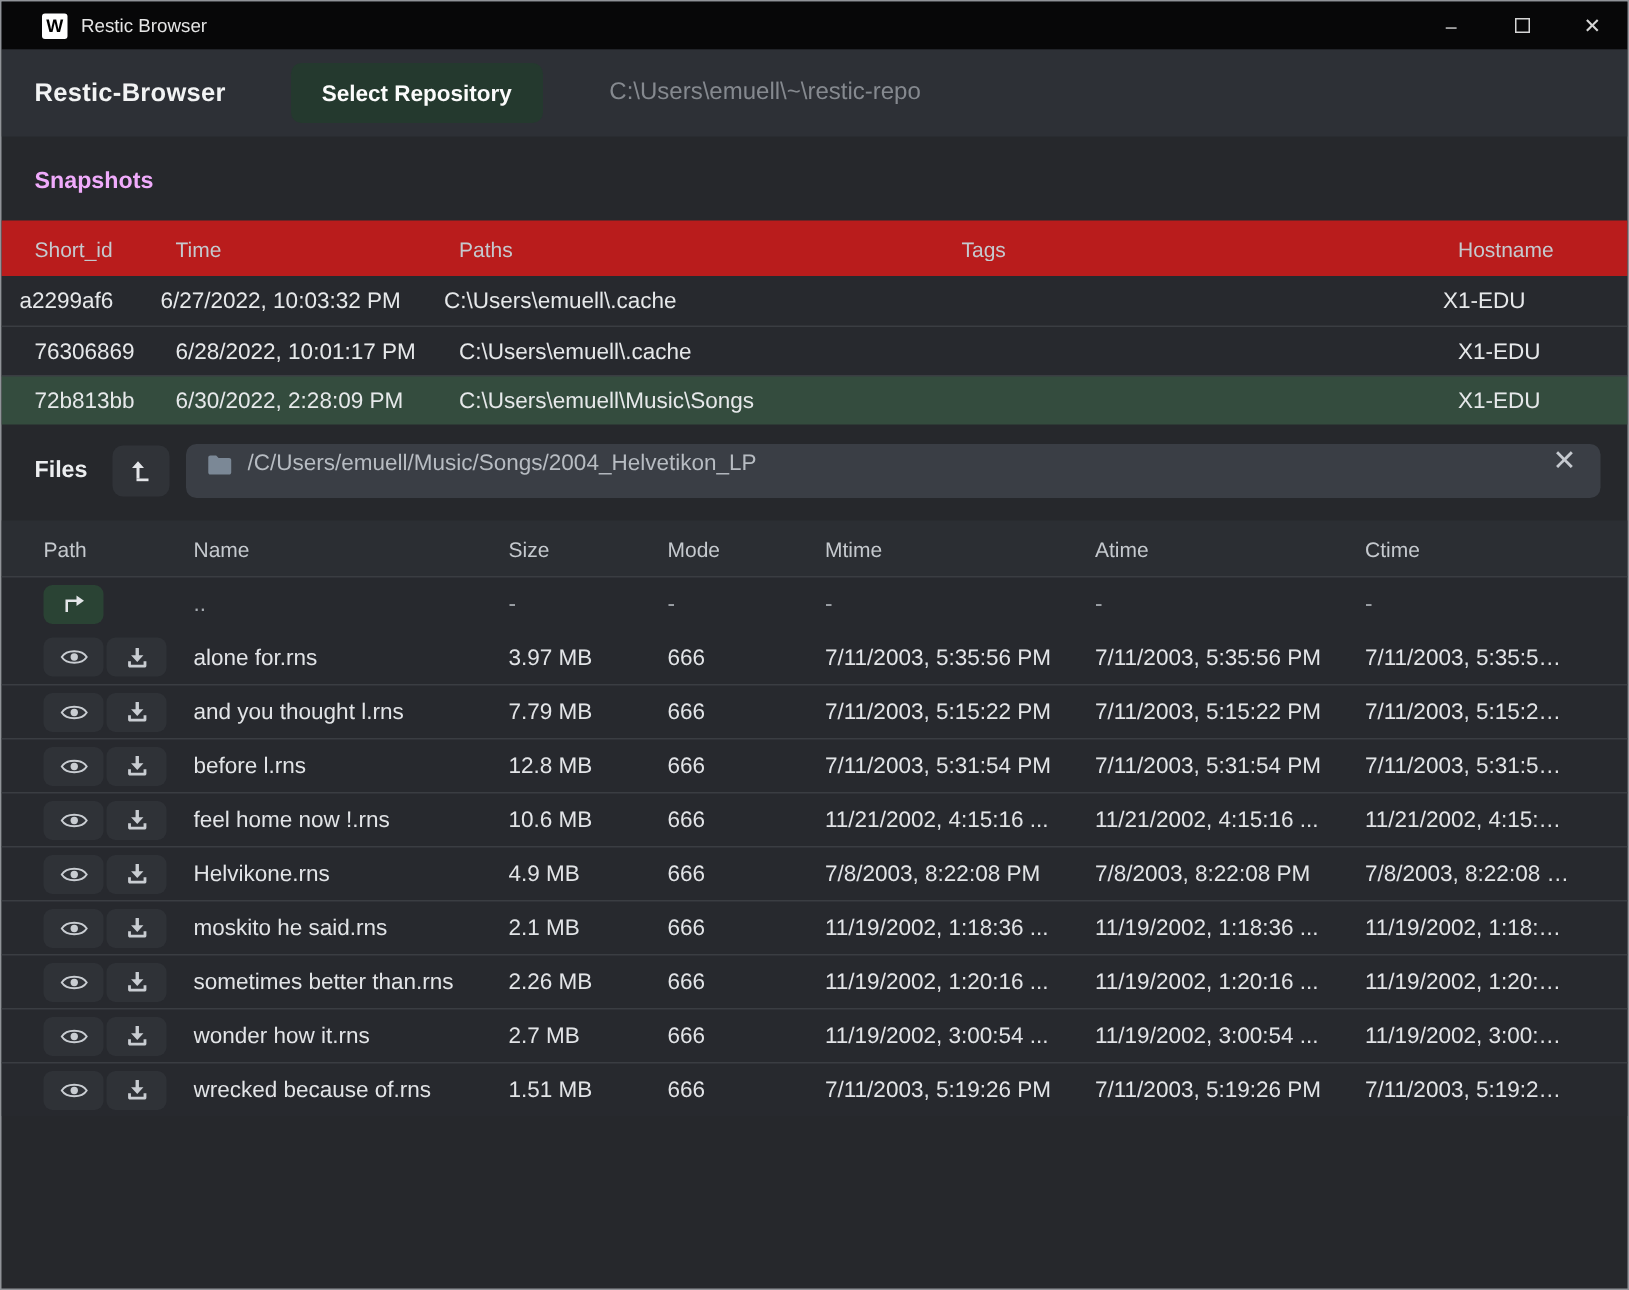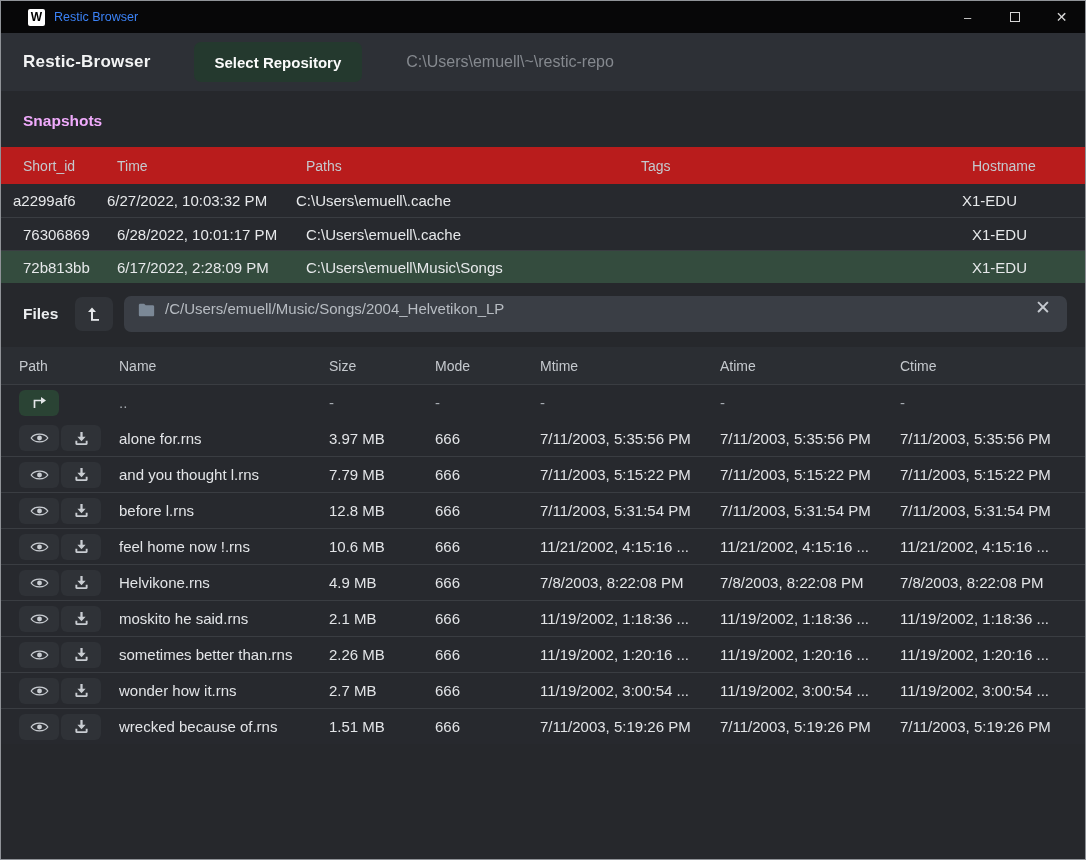--- a/index.html
+++ b/index.html
@@ -9,21 +9,21 @@
   .frame{
     width:1086px;height:860px;margin:0 auto;position:relative;
     background:#26282c;border:1px solid #909398;overflow:hidden;
     color:#e7e9eb;
   }
 
   
   .titlebar{height:32px;background:#070708;display:flex;align-items:center;}
   .titlebar .logo{width:17px;height:17px;background:#fff;color:#000;margin-left:27px;
     display:flex;align-items:center;justify-content:center;font-weight:bold;font-size:12px;border-radius:2px;}
-  .titlebar .title{margin-left:9px;font-size:12.5px;color:#3b82f6;flex:1;}
+  .titlebar .title{margin-left:9px;font-size:12.5px;color:#e5e5e5;flex:1;}
   .win-btn{width:47px;height:32px;display:flex;align-items:center;justify-content:center;color:#d6d6d6;font-size:13px;}
   .win-btn .sq{width:10px;height:10px;border:1px solid #d6d6d6;display:block;}
   .win-btn.close{font-size:14px;}
 
   
   .app-header{height:58px;background:#2d3036;display:flex;align-items:center;padding:0 22px;gap:16px;}
   .app-title{font-size:17px;font-weight:bold;color:#f2f3f4;letter-spacing:.2px;}
   .repo-btn{margin-left:27px;height:40px;padding:0 21px;border:none;border-radius:7px;
     background:#24392e;color:#fbfbfb;font-size:15px;font-weight:bold;
     font-family:"Liberation Sans","DejaVu Sans",sans-serif;cursor:pointer;}
@@ -44,21 +44,21 @@
   .files-bar{display:flex;align-items:center;padding:13px 18px 0 22px;gap:11px;}
   .files-label{font-size:15.5px;font-weight:bold;color:#eceef0;width:41px;}
   .icon-btn{width:38px;height:34px;border:none;border-radius:7px;background:#303338;
     display:flex;align-items:center;justify-content:center;cursor:pointer;padding:0;}
   .path-box{flex:1;height:36px;background:#3a3e45;border-radius:7px;display:flex;align-items:flex-end;
     padding:15px 14px;gap:10px;cursor:text;}
   .path-text{flex:1;font-size:15px;color:#b7bcc2;white-space:nowrap;overflow:hidden;}
   .path-clear{color:#c6cad0;font-size:19px;line-height:1;cursor:pointer;padding:0 2px;}
 
   
-  .files-grid{display:grid;grid-template-columns:100px 210px 106px 105px 180px 180px 1fr;align-items:center;padding:0 18px;}
+  .files-grid{display:grid;grid-template-columns:100px 210px 106px 105px 180px 180px 1fr;align-items:center;padding:0 28px;}
   .files-head{height:37px;background:#2b2e33;color:#c5c9ce;font-size:14px;margin-top:15px;}
   .file-row{height:36px;background:#27292e;border-top:1px solid #3a3d42;font-size:15px;color:#e2e4e7;}
   .file-row:first-of-type{border-top:none;}
   .dim{color:#a6abb1;}
   .actions{display:flex;gap:2px;}
   .row-btn{width:40px;height:26px;border:none;border-radius:6px;background:#2f3237;
     display:flex;align-items:center;justify-content:center;cursor:pointer;padding:0;}
   .row-btn.green{background:#2a4334;}
 
   svg{display:block;}
@@ -109,21 +109,21 @@
     <div class="snap-grid snap-row">
       <div class="cell">76306869</div>
       <div class="cell">6/28/2022, 10:01:17 PM</div>
       <div class="cell">C:\Users\emuell\.cache</div>
       <div class="cell"></div>
       <div class="cell">X1-EDU</div>
     </div>
 
     <div class="snap-grid snap-row selected">
       <div class="cell">72b813bb</div>
-      <div class="cell">6/17/2022, 2:28:09 PM</div>
+      <div class="cell">6/30/2022, 2:28:09 PM</div>
       <div class="cell">C:\Users\emuell\Music\Songs</div>
       <div class="cell"></div>
       <div class="cell">X1-EDU</div>
     </div>
   </div>
 
   <div class="files-bar">
     <span class="files-label">Files</span>
     <button class="icon-btn">
       <svg width="15" height="17" viewBox="0 0 15 17">

